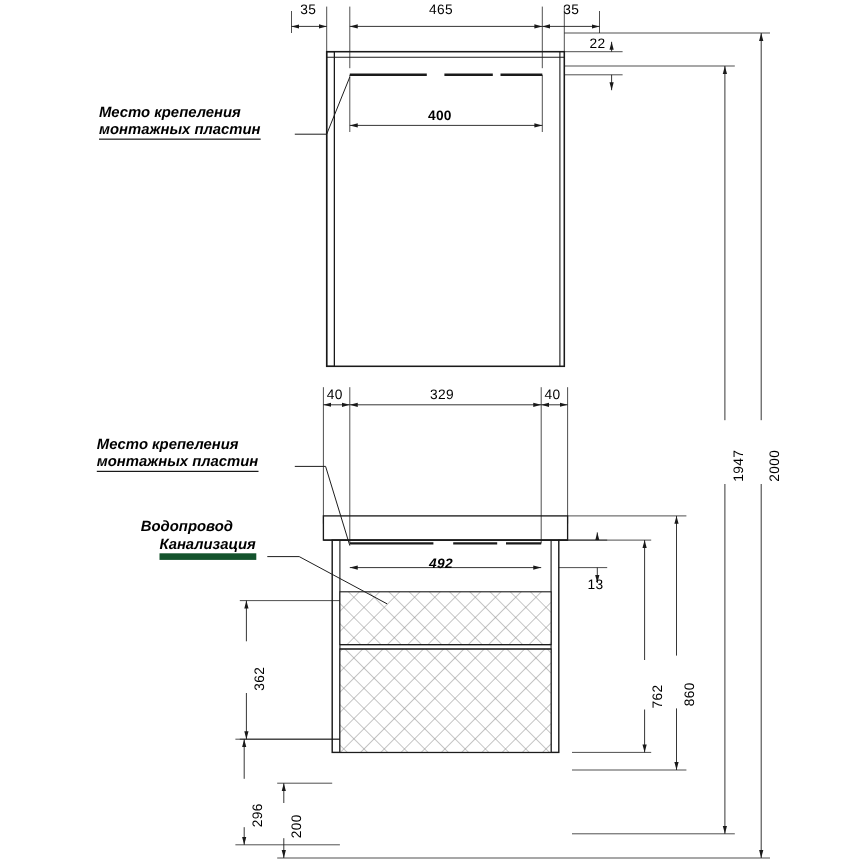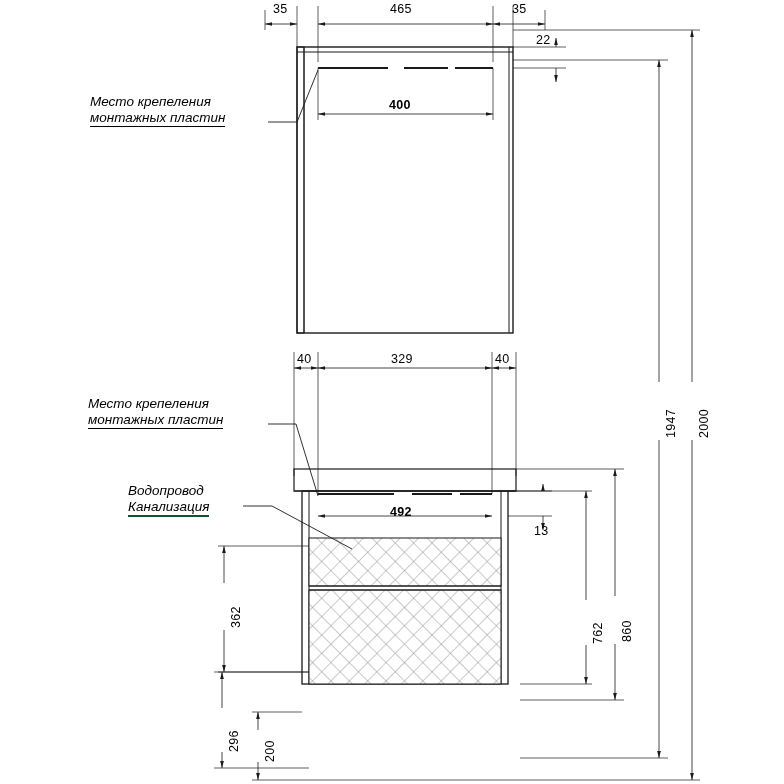--- a/index.html
+++ b/index.html
@@ -35,21 +35,21 @@
   .dim {
     font-size: 12.5px;
     letter-spacing: 0.3px;
   }
   .vert {
     transform-origin: left top;
     transform: rotate(-90deg);
   }
   .callout {
     font-style: italic;
-    font-weight: normal;
+    font-weight: bold;
     font-size: 13.5px;
     line-height: 1.2;
   }
 </style>
 </head>
 <body>
 
 <div id="sheet">
 
   <svg viewBox="0 0 784 784" xmlns="http://www.w3.org/2000/svg">
@@ -188,31 +188,31 @@
   <div class="lbl dim" style="left:389px; top:98px; font-weight:bold;">400</div>
 
   <div class="lbl callout" style="left:90px; top:94px;">
     <div>Место крепеления</div>
     <div style="border-bottom:1px solid #000; display:inline-block;">монтажных пластин</div>
   </div>
 
   <div class="lbl dim" style="left:297px; top:352px;">40</div>
   <div class="lbl dim" style="left:391px; top:352px;">329</div>
   <div class="lbl dim" style="left:495px; top:352px;">40</div>
-  <div class="lbl dim" style="left:390px; top:505px; font-weight:bold;text-align:center;">492</div>
+  <div class="lbl dim" style="left:390px; top:505px; font-style:italic; font-weight:bold;text-align:center;">492</div>
   <div class="lbl dim" style="left:534px; top:524px;">13</div>
 
   <div class="lbl callout" style="left:88px; top:396px;">
     <div>Место крепеления</div>
     <div style="border-bottom:1px solid #000; display:inline-block;">монтажных пластин</div>
   </div>
 
-  <div class="lbl callout" style="left:128px; top:483px;">
+  <div class="lbl callout" style="left:128px; top:471px;">
     <div>Водопровод</div>
-    <div style="border-bottom:2px solid #14532d; display:inline-block;">Канализация</div>
+    <div style="border-bottom:6px solid #14532d; display:inline-block;margin-left:17px;">Канализация</div>
   </div>
 
   <div class="lbl dim vert" style="left:229px; top:628px;">362</div>
   <div class="lbl dim vert" style="left:227px; top:752px;">296</div>
   <div class="lbl dim vert" style="left:263px; top:762px;">200</div>
   <div class="lbl dim vert" style="left:591px; top:644px;">762</div>
   <div class="lbl dim vert" style="left:620px; top:642px;">860</div>
   <div class="lbl dim vert" style="left:664px; top:438px;">1947</div>
   <div class="lbl dim vert" style="left:697px; top:438px;">2000</div>
 

